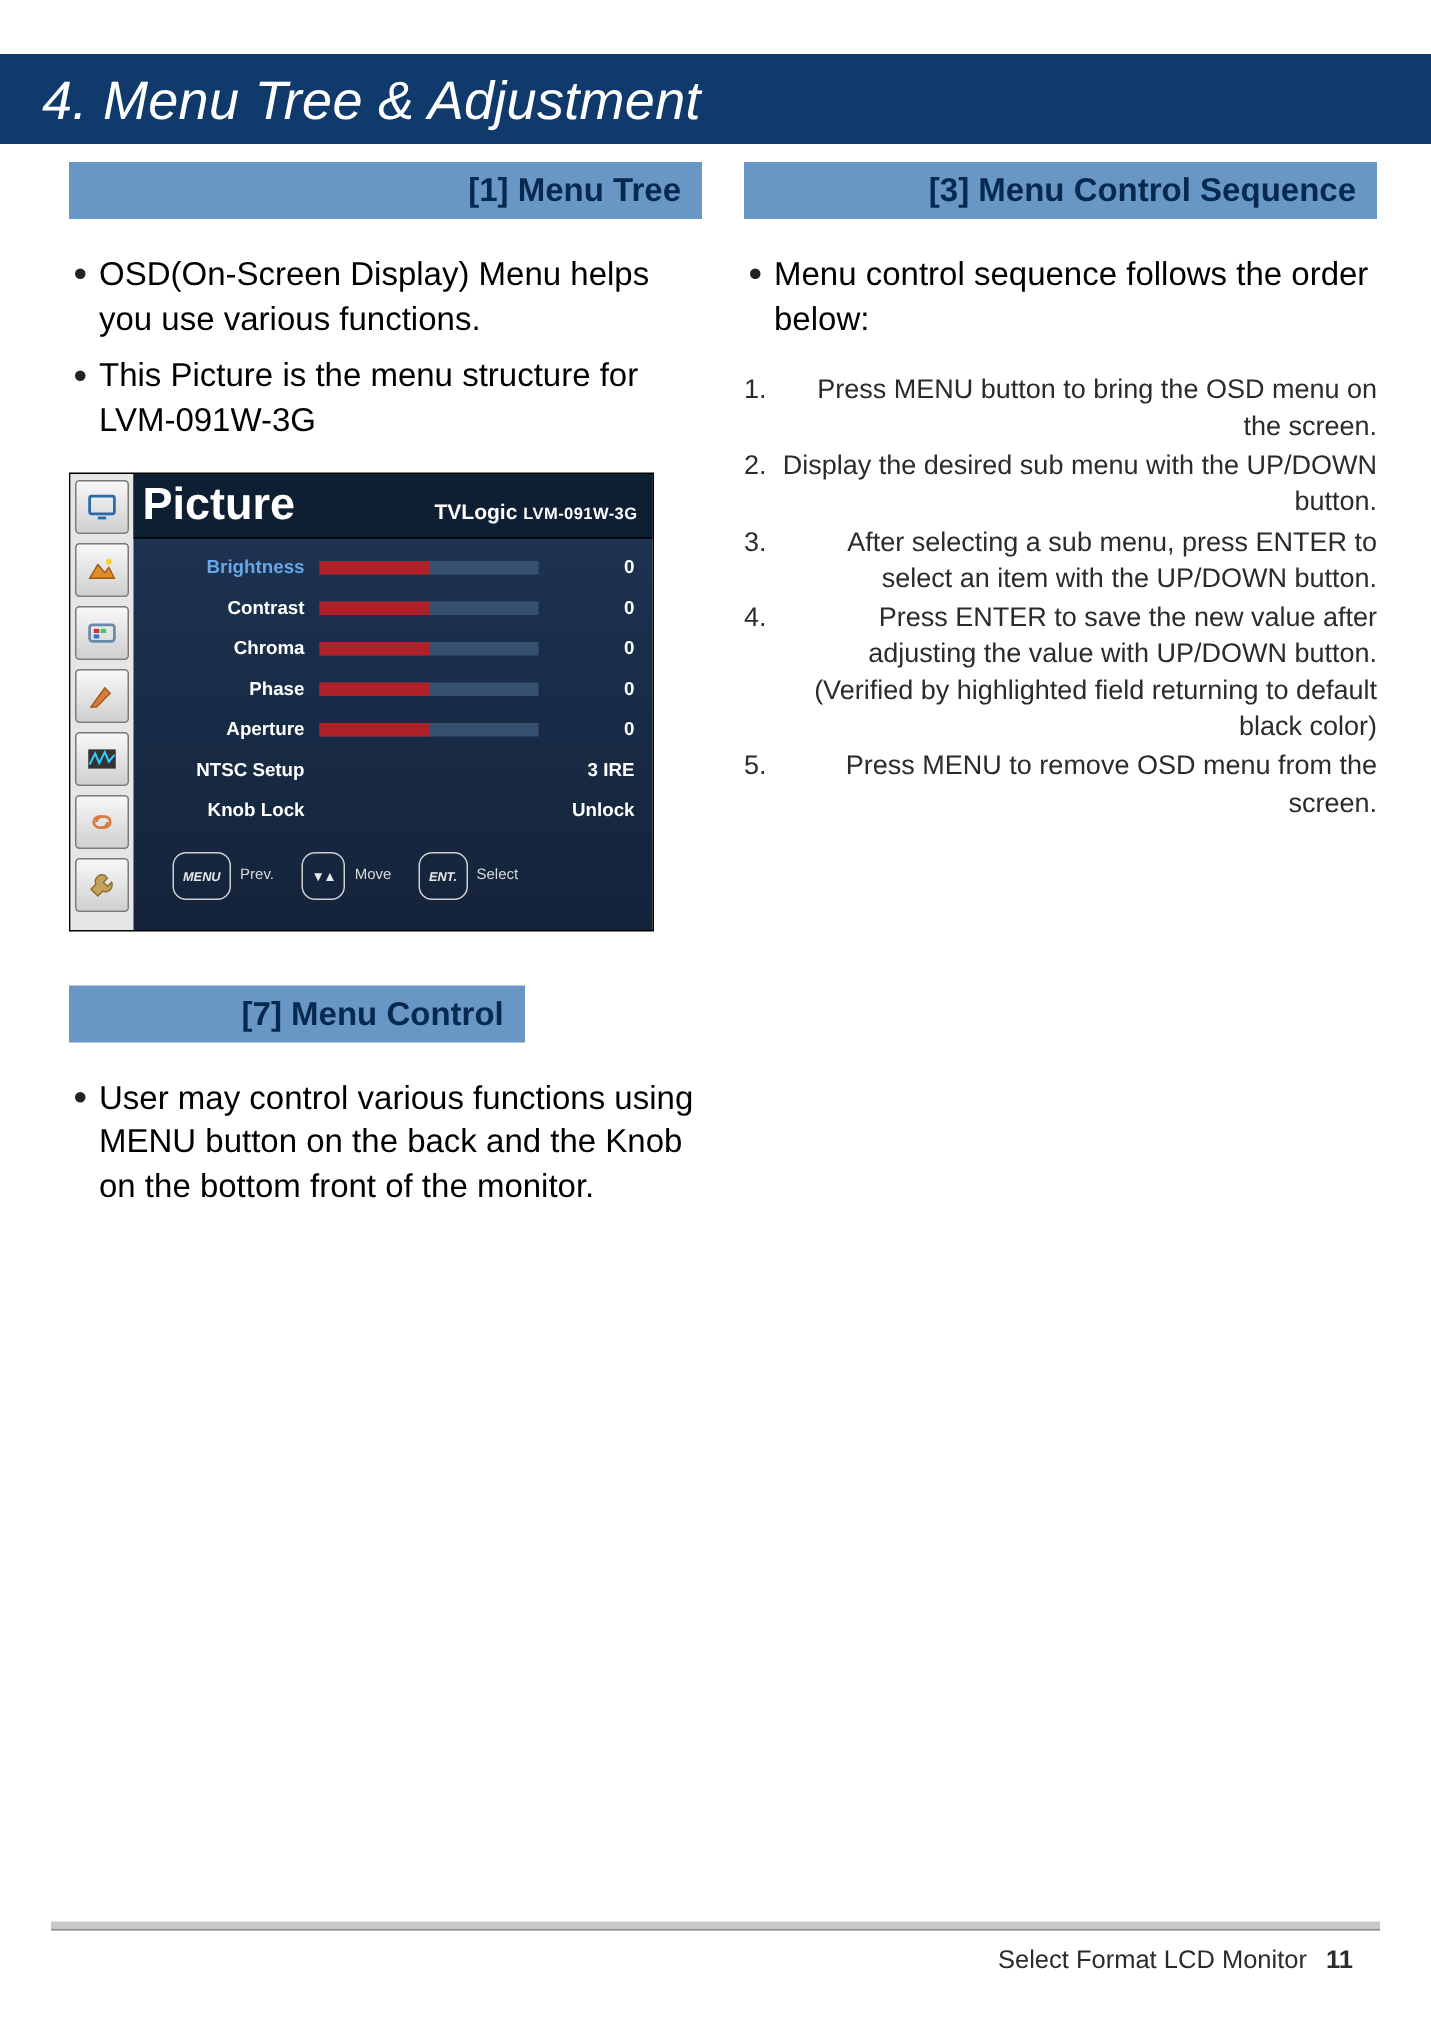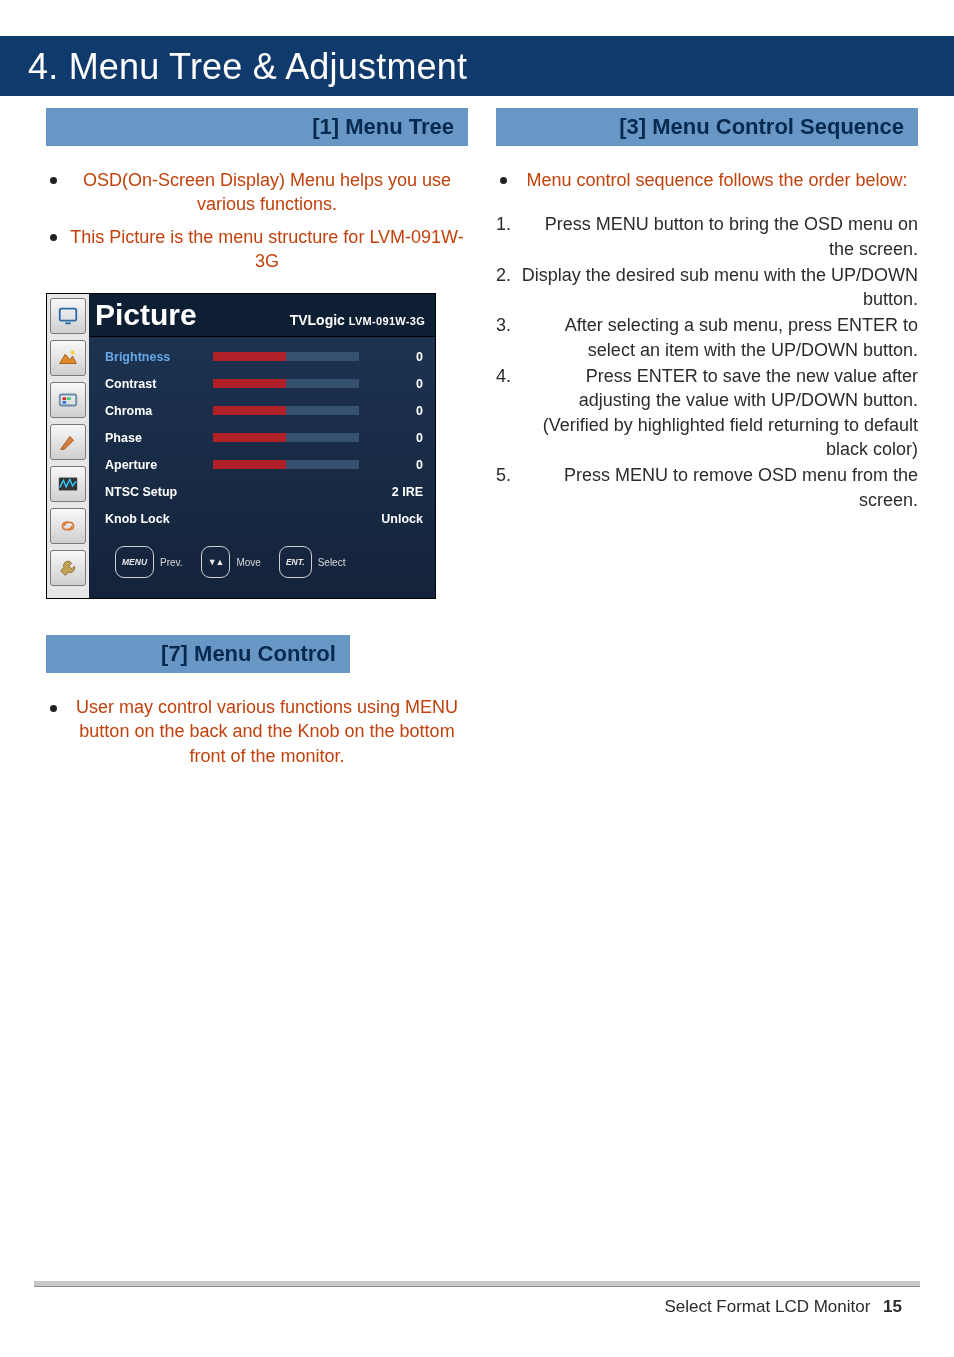--- a/index.html
+++ b/index.html
@@ -15,20 +15,21 @@
     position: absolute;
     top: 36px;
     left: 0;
     right: 0;
     background: #0f3a6b;
     color: #fff;
     padding: 10px 28px 8px 28px;
     font-size: 36px;
     font-weight: 400;
     letter-spacing: 0.2px;
+    font-style: italic;
   }
   .columns {
     position: absolute;
     top: 108px;
     left: 46px;
     right: 36px;
     display: flex;
     gap: 28px;
   }
   .col { flex: 1; min-width: 0; }
@@ -36,21 +37,21 @@
     background: #6896c5;
     color: #06294f;
     font-weight: 700;
     font-size: 22px;
     padding: 6px 14px 6px 14px;
     margin-bottom: 22px;
     display: inline-block;
     width: 100%;
     text-align: right;
   }
-  .para { font-size: 18px; line-height: 1.35; color: #c2410c; margin-left: 2px; text-align: center; }
+  .para { font-size: 22px; line-height: 1.35; color: #000000; margin-left: 2px; }
   .bul-list { list-style: none; padding: 0; margin: 0 0 20px 0; }
   .bul-list li { position: relative; padding-left: 18px; margin-bottom: 8px; }
   .bul-list li::before {
     content: ""; position: absolute; left: 2px; top: 0.52em;
     width: 7px; height: 7px; background: #222; border-radius: 50%;
   }
   .ord-list { list-style: none; padding: 0; margin: 0; counter-reset: step; }
   .ord-list li { position: relative; padding-left: 24px; margin-bottom: 2px; font-size: 18px; line-height: 1.35; color:#2b2b2b;text-align:right;}
   .ord-list li::before {
     counter-increment: step; content: counter(step) ".";
@@ -90,21 +91,21 @@
   }
   .osd-head .hd-left { font-size: 30px; font-weight: 700; color:#fff; }
   .osd-head .hd-right { font-size: 14px; font-weight: 700; color:#fff; }
   .osd-head .hd-right .model { font-size: 11px; font-weight:700; letter-spacing:0.3px;margin-top:27px;}
   .osd-items { padding: 6px 12px 2px 16px; }
   .osd-row {
     display: flex; align-items: center; gap: 10px;
     height: 27px;
     font-size: 12.5px; font-weight: 700;
   }
-  .osd-row .label { width: 98px; color: #fff; }
+  .osd-row .label { width: 98px; color: #fff; text-align: right; }
   .osd-row .highlight { color: #67a7e8; }
   .osd-row .gauge {
     flex: 1; height: 9px;
     background: #36506f;
     position: relative;
   }
   .osd-row .gauge .bar {
     position: absolute; left: 0; top: 0; bottom: 0; width: 50%;
     background: #b02028;
   }
@@ -237,21 +238,21 @@
           <div class="osd-row">
             <span class="label">Aperture</span>
             <span class="gauge">
                 <span class="bar"></span>
               </span>
             <span class="val">0</span>
           </div>
           <div class="osd-row">
             <span class="label">NTSC Setup</span>
             <span style="flex:1"></span>
-            <span class="val">2 IRE</span>
+            <span class="val">3 IRE</span>
           </div>
           <div class="osd-row">
             <span class="label">Knob Lock</span>
             <span style="flex:1"></span>
             <span class="val">Unlock</span>
           </div>
         </div>
         <div class="osd-hints">
           <span class="hint">
             <span class="pill">MENU</span>
@@ -288,14 +289,14 @@
       <li> After selecting a sub menu, press ENTER to select an item with the UP/DOWN button.</li>
       <li>Press ENTER to save the new value after adjusting the value with UP/DOWN button. (Verified by highlighted field returning to default black color)</li>
       <li>Press MENU to remove OSD menu from the screen.</li>
     </ol>
   </div>
 </div>
 
 <div class="footer-rule"></div>
 <div class="footer">
   <span>Select Format LCD Monitor</span>
-  <span class="pg">15</span>
+  <span class="pg">11</span>
 </div>
 
 </body></html>

